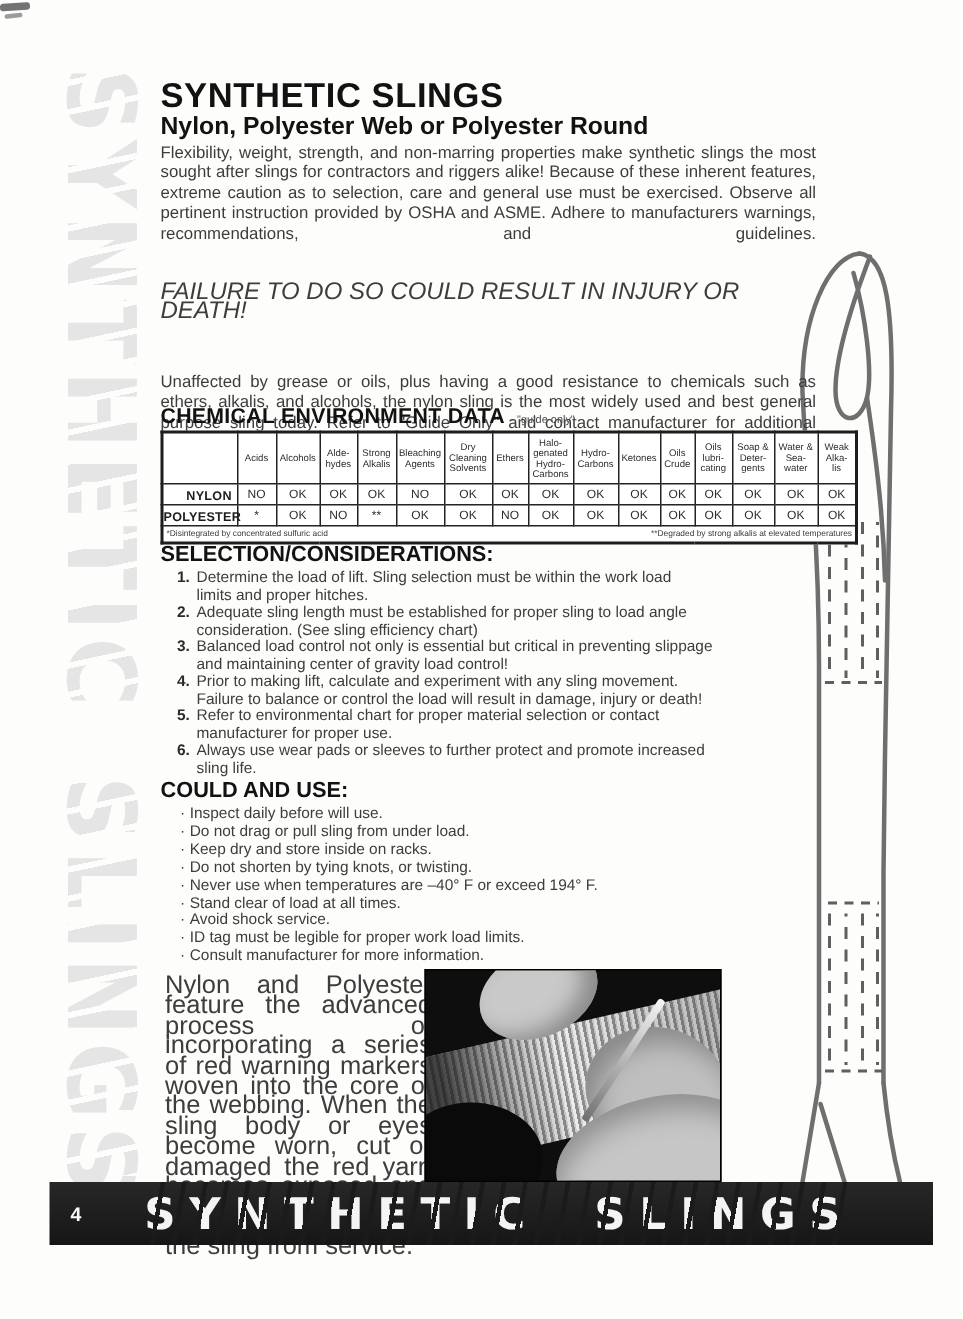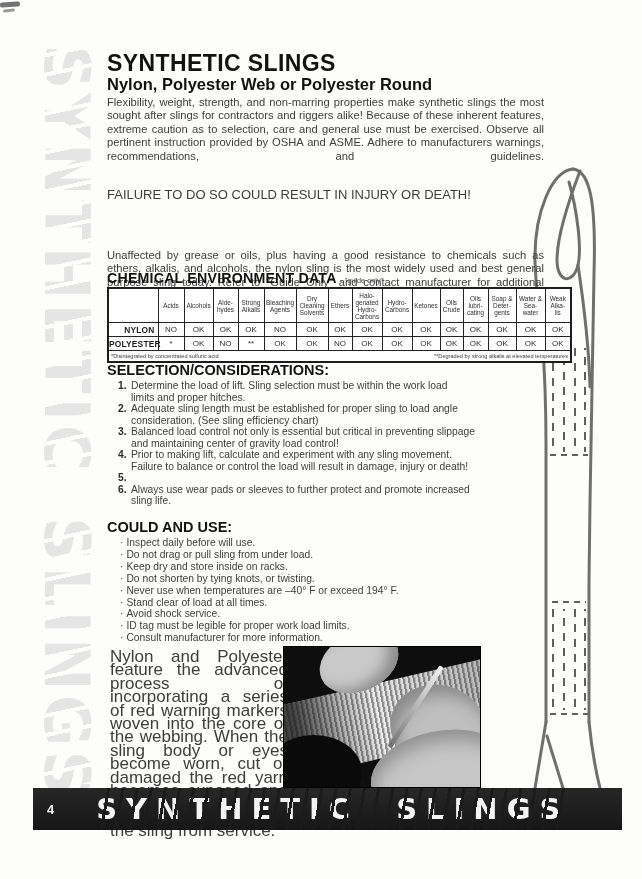--- a/index.html
+++ b/index.html
@@ -25,21 +25,21 @@
   #smudge1{left:0;top:2px;width:20px;height:5px;transform:rotate(-4deg);opacity:.85;}
   #smudge2{left:3px;top:9px;width:12px;height:3px;transform:rotate(-6deg);opacity:.6;}
   
   #sling-svg{position:absolute;left:528px;top:162px;z-index:1;}
   
   .abs{position:absolute;left:107px;width:437px;z-index:3;}
   #title{top:50px;font-size:23px;font-weight:bold;color:#121212;letter-spacing:.4px;}
   #subtitle{top:75px;font-size:16.5px;font-weight:bold;color:#121212;}
   .body-par{font-size:11.2px;line-height:13.4px;text-align:justify;color:#3d3d3d;}
   #p1{top:96px;text-align-last:justify;}
-  #p1-warning{top:188px;font-size:13px;line-height:13.4px;color:#3d3d3d;}
+  #p1-warning{top:188px;font-size:16px;line-height:13.4px;font-style:italic;color:#3d3d3d;}
   #p2{top:205px;margin-top:44px;}
   #chem-heading{top:270px;font-size:14.2px;font-weight:bold;color:#121212;letter-spacing:.2px;}
   #chem-heading .note{font-size:7.3px;font-weight:normal;letter-spacing:0;color:#4a4a4a;}
   
   #chem-table-wrap{top:287px;width:377px;z-index:3;}
   table{border-collapse:collapse;table-layout:fixed;width:463px;background:#fff;}
   th,td{border:1px solid #232323;padding:0;margin:0;}
   table{border:2px solid #1d1d1d;}
   th{font-size:6.4px;line-height:7px;font-weight:normal;color:#2e2e2e;
      white-space:pre-line;text-align:center;vertical-align:middle;height:33px;}
@@ -263,20 +263,22 @@
       <span class="sel-text">Balanced load control not only is essential but critical in preventing slippage
 and maintaining center of gravity load control!</span>
     </div>
     <div class="sel-item">
       <span class="sel-num">4.</span>
       <span class="sel-text">Prior to making lift, calculate and experiment with any sling movement.
 Failure to balance or control the load will result in damage, injury or death!</span>
     </div>
     <div class="sel-item">
       <span class="sel-num">5.</span>
+      <span class="sel-text">Refer to environmental chart for proper material selection or contact
+manufacturer for proper use.</span>
     </div>
     <div class="sel-item">
       <span class="sel-num">6.</span>
       <span class="sel-text">Always use wear pads or sleeves to further protect and promote increased
 sling life.</span>
     </div>
   </div>
 
   <div id="care-heading" class="abs">COULD AND USE:</div>
   <div id="care-list" class="abs">

